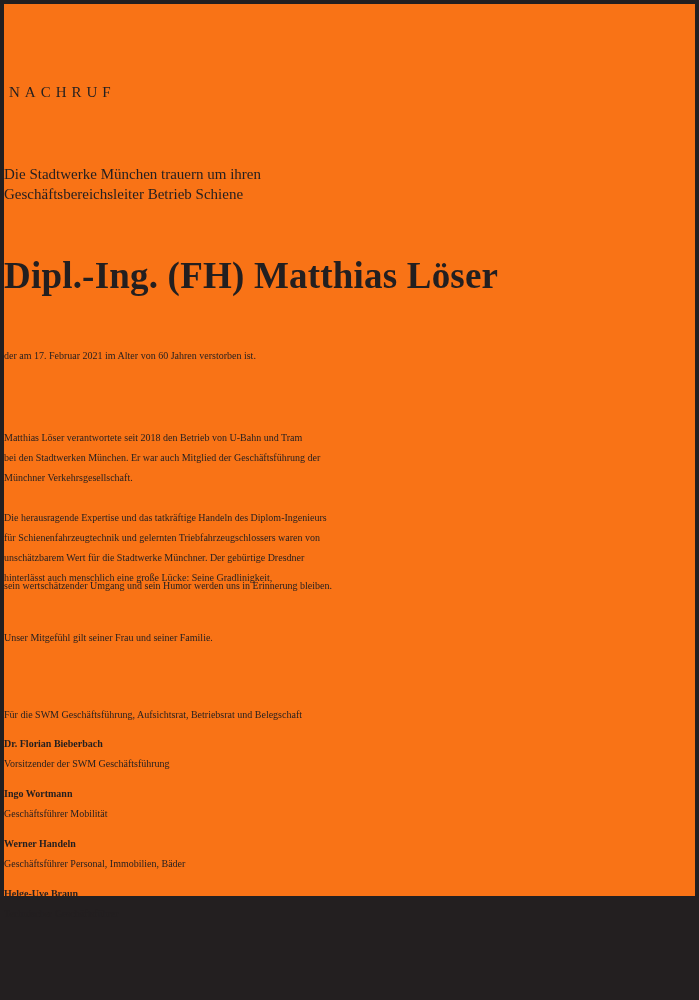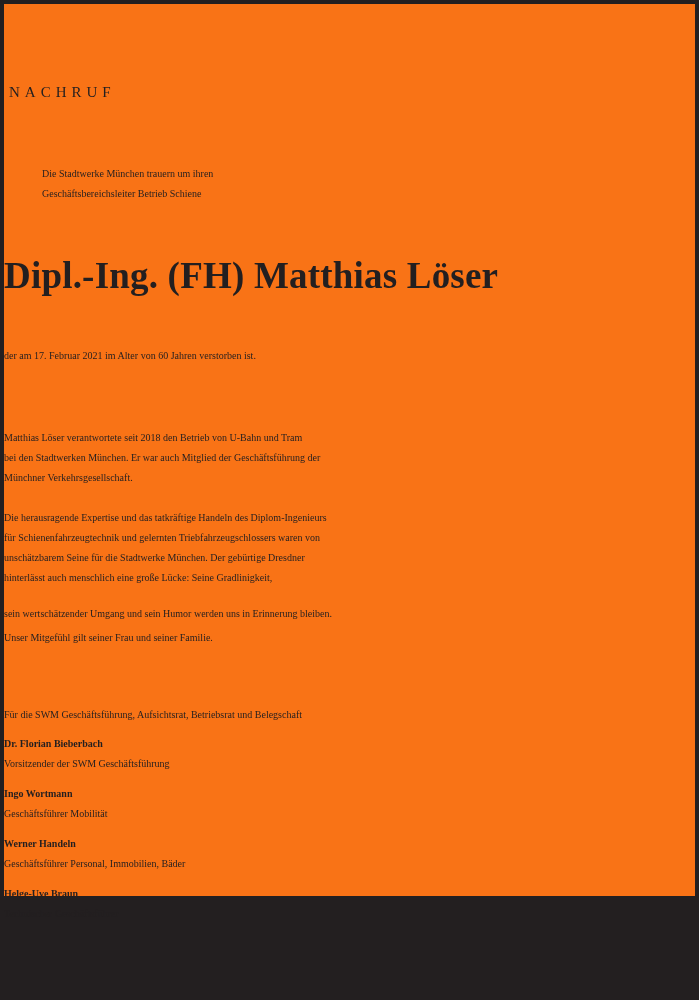--- a/index.html
+++ b/index.html
@@ -30,23 +30,22 @@
       right: 0;
       white-space: nowrap;
     }
     .heading {
       font-size: 15px;
       letter-spacing: 5px;
       top: 80px;
       padding-left: 5px;
     }
     .intro {
-      font-size: 10px;
+      font-size: 15px;
       line-height: 20px;
-      padding-left: 38px;
     }
     .name-title {
       font-size: 37px;
       font-weight: bold;
       top: 250px;
       letter-spacing: 0.2px;
     }
     .body-text {
       font-size: 10px;
       line-height: 20px;
@@ -68,23 +67,23 @@
   <div class="line name-title">Dipl.-Ing. (FH) Matthias Löser</div>
 
   <div class="line body-text" style="top:342px">der am 17. Februar 2021 im Alter von 60 Jahren verstorben ist.</div>
 
   <div class="line body-text" style="top:424px">Matthias Löser verantwortete seit 2018 den Betrieb von U-Bahn und Tram</div>
   <div class="line body-text" style="top:444px">bei den Stadtwerken München. Er war auch Mitglied der Geschäftsführung der</div>
   <div class="line body-text" style="top:464px">Münchner Verkehrsgesellschaft.</div>
 
   <div class="line body-text" style="top:504px">Die herausragende Expertise und das tatkräftige Handeln des Diplom-Ingenieurs</div>
   <div class="line body-text" style="top:524px">für Schienenfahrzeugtechnik und gelernten Triebfahrzeugschlossers waren von</div>
-  <div class="line body-text" style="top:544px">unschätzbarem Seine für die Stadtwerke München. Der gebürtige Dresdner</div>
+  <div class="line body-text" style="top:544px">unschätzbarem Wert für die Stadtwerke Münchner. Der gebürtige Dresdner</div>
   <div class="line body-text" style="top:564px">hinterlässt auch menschlich eine große Lücke: Seine Gradlinigkeit,</div>
-  <div class="line body-text" style="top:600px">sein wertschätzender Umgang und sein Humor werden uns in Erinnerung bleiben.</div>
+  <div class="line body-text" style="top:572px">sein wertschätzender Umgang und sein Humor werden uns in Erinnerung bleiben.</div>
 
   <div class="line body-text" style="top:624px">Unser Mitgefühl gilt seiner Frau und seiner Familie.</div>
 
   <div class="line body-text" style="top:701px">Für die SWM Geschäftsführung, Aufsichtsrat, Betriebsrat und Belegschaft</div>
 
   <div class="line body-text sig-name" style="top:730px">Dr. Florian Bieberbach</div>
   <div class="line body-text" style="top:750px">Vorsitzender der SWM Geschäftsführung</div>
 
   <div class="line body-text sig-name" style="top:780px">Ingo Wortmann</div>
   <div class="line body-text" style="top:800px">Geschäftsführer Mobilität</div>

